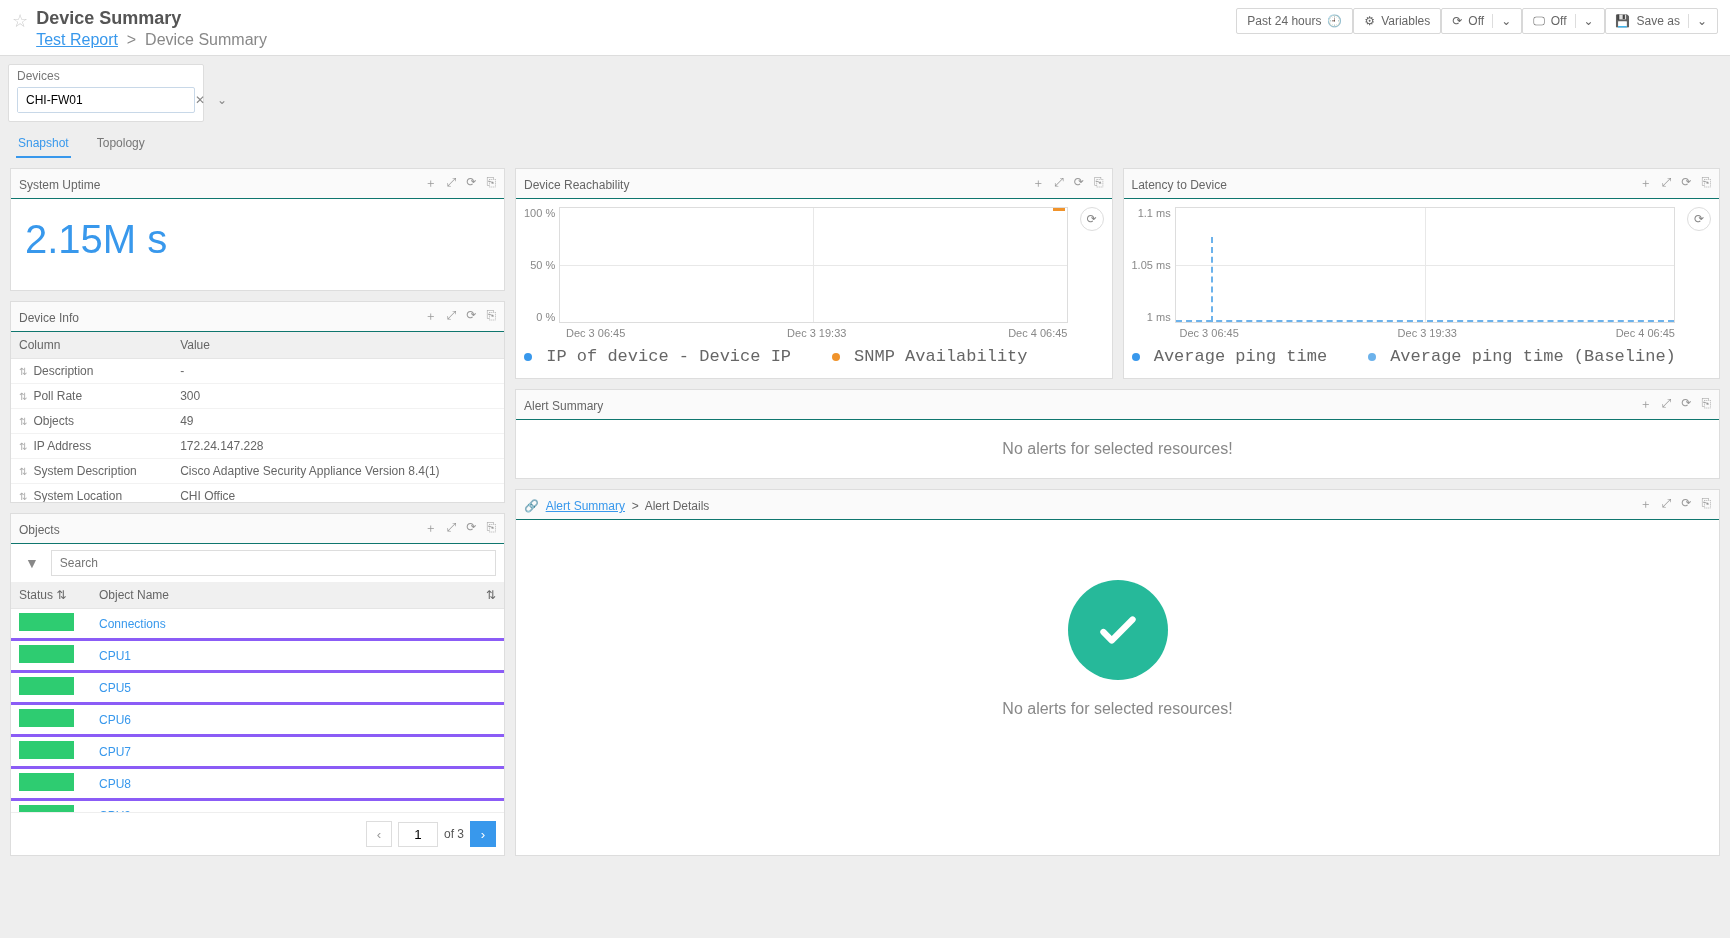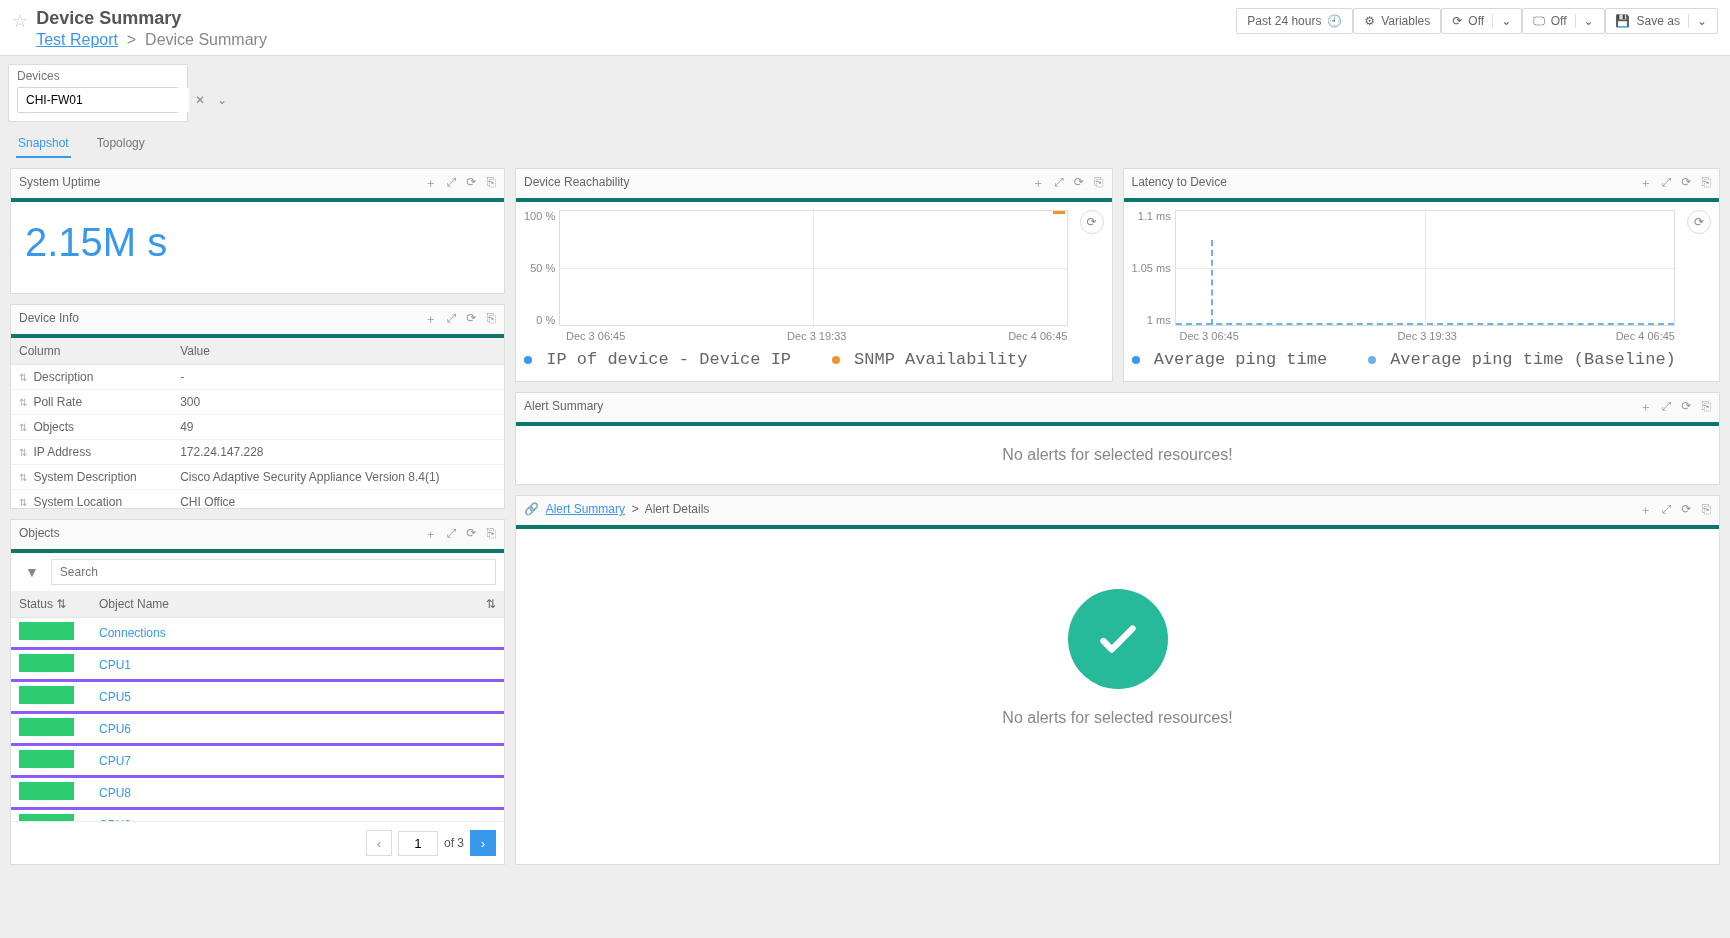--- a/index.html
+++ b/index.html
@@ -11,34 +11,34 @@
 .title-area h1 { font-size: 18px; font-weight: 600; color: #555; }
 .breadcrumbs { font-size: 16px; color: #888; margin-top: 2px; margin-bottom: 6px; }
 .breadcrumbs a { color: #3898ec; text-decoration: underline; }
 .header-right { display: flex; }
 .hbtn { display: inline-flex; align-items: center; gap: 6px; border: 1px solid #d8d8d8; background: #fff; padding: 5px 10px; font-size: 12px; color: #666; cursor: pointer; border-radius: 2px; }
 .hbtn .sep { width: 1px; height: 14px; background: #ddd; margin: 0 2px; }
 
 .content { background: #eee; padding: 0; min-height: calc(100vh - 42px); }
 
 .device-select-bar { background: #eee; padding: 8px; }
-.device-select { background: #fff; border: 1px solid #ddd; border-radius: 2px; width: 180px; }
+.device-select { background: #fff; border: 1px solid #ddd; border-radius: 2px; width: 196px; }
 .device-select-title { font-size: 12px; color: #777; padding: 4px 8px; }
 .device-select-input { display: flex; align-items: center; border: 1px solid #c8d8e8; margin: 0 8px 8px; border-radius: 2px; }
 .device-select-input input { border: none; padding: 5px 8px; font-size: 12px; flex: 1; outline: none; }
 .device-select-input .clr, .device-select-input .dd { padding: 0 6px; color: #888; cursor: pointer; font-size: 12px; }
 .device-select-input .divv { width: 1px; height: 14px; background: #ccc; }
 
 .tabs { display: flex; gap: 24px; padding: 0 16px; background: #eee; }
 .tab { padding: 6px 2px; color: #777; cursor: pointer; }
 .tab.active { color: #3898ec; border-bottom: 2px solid #3898ec; }
 
 .grid { display: grid; grid-template-columns: 495px 495px 1fr; gap: 10px; padding: 10px; background: #eee; }
 .panel { background: #fff; border: 1px solid #ddd; }
-.panel-header { display: flex; align-items: flex-start; justify-content: space-between; padding: 6px 8px; border-bottom: 4px solid #0f766e; background: #fafafa; }
+.panel-header { display: flex; align-items: flex-end; justify-content: space-between; padding: 6px 8px; border-bottom: 1px solid #0f766e; background: #fafafa; }
 .panel-title { font-size: 12px; color: #666; }
 .panel-actions { display: flex; gap: 10px; color: #999; }
 .panel-actions span { cursor: pointer; font-size: 12px; }
 .panel-body { padding: 8px; }
 
 .bignum { color: #3898ec; font-size: 40px; font-weight: 400; padding: 10px 6px 20px; }
 
 .info-table { width: 100%; border-collapse: collapse; }
 .info-table th { text-align: left; background: #f0f0f0; padding: 6px 8px; font-weight: 400; color: #666; border-bottom: 1px solid #e5e5e5; }
 .info-table td { padding: 5px 8px; border-bottom: 1px solid #f2f2f2; color: #666; }

